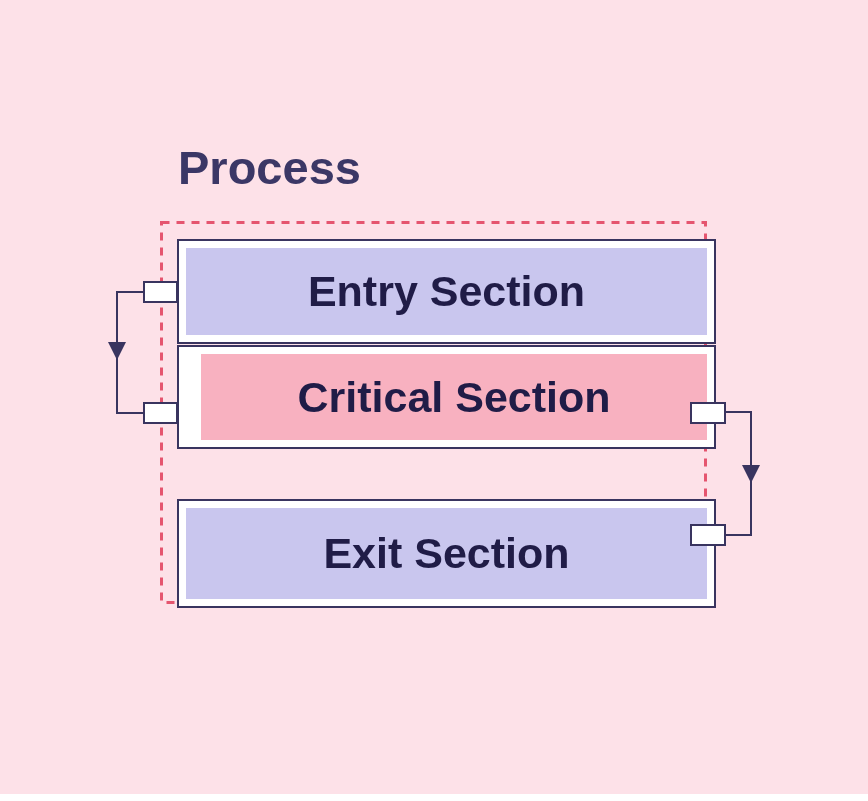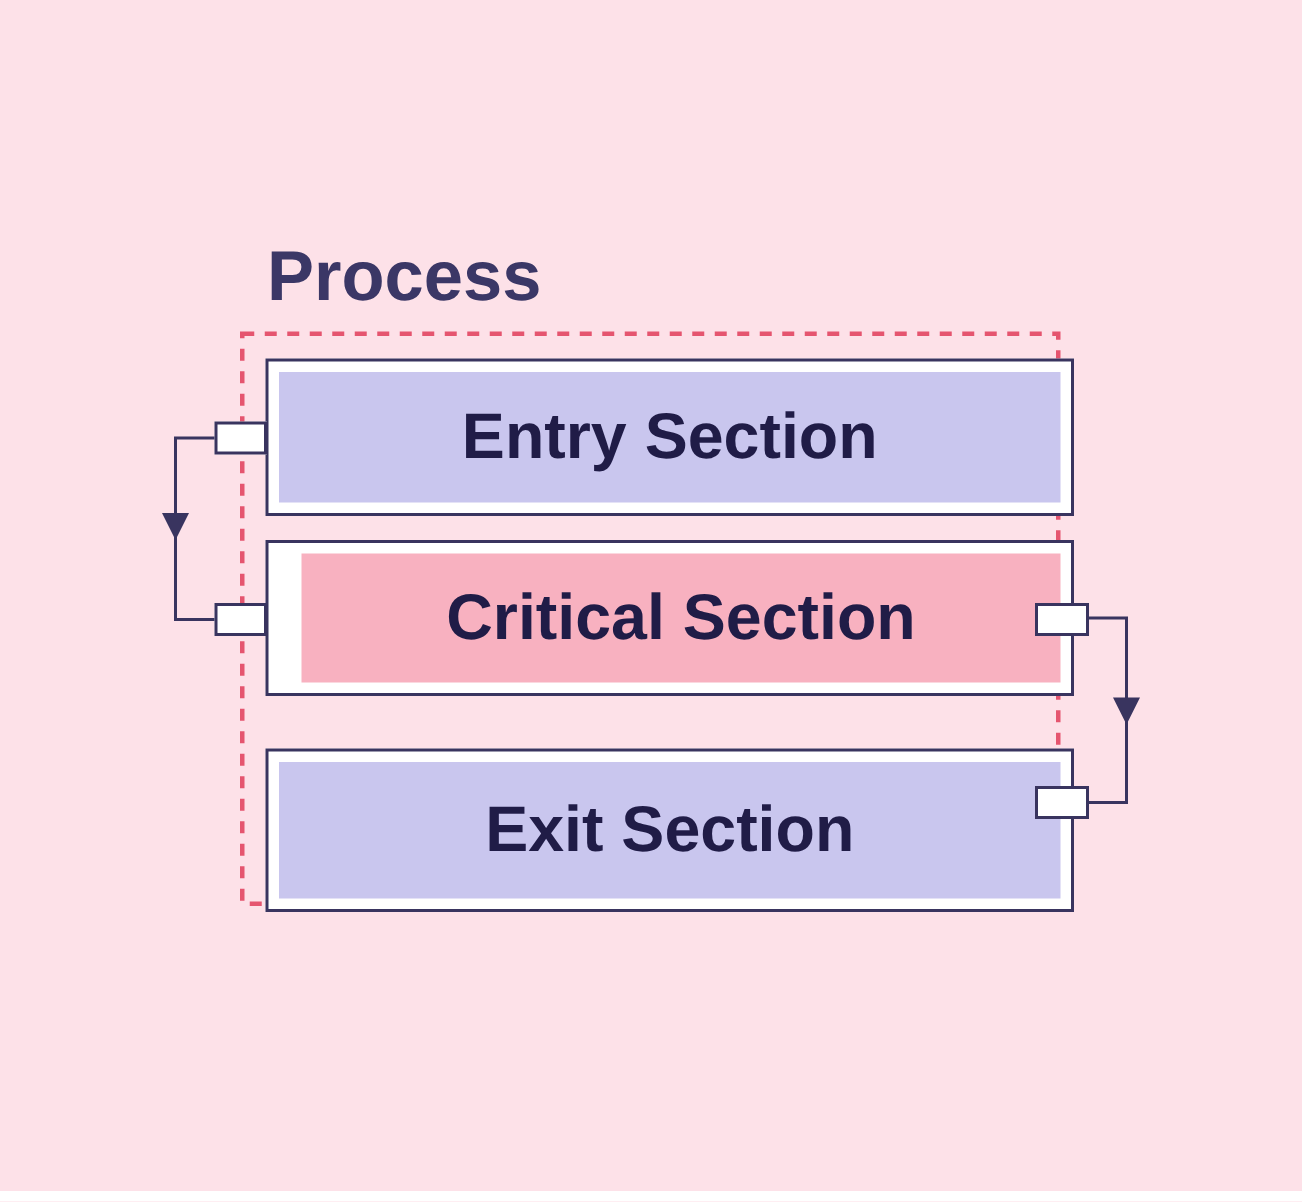--- a/index.html
+++ b/index.html
@@ -10,21 +10,21 @@
   .canvas {
     position: relative;
     width: 868px;
     height: 801px;
     background: #fde1e8;
     overflow: hidden;
   }
   .diagram-title {
     position: absolute;
     left: 178px;
-    top: 160px;
+    top: 144px;
     font-size: 47px;
     font-weight: 600;
     line-height: 1;
     color: #3b3766;
     letter-spacing: 0px;
     margin: 0;
   }
   .overlay-svg {
     position: absolute;
     left: 0;
@@ -51,21 +51,21 @@
     justify-content: center;
   }
   .section-label {
     font-size: 43px;
     font-weight: 600;
     color: #201c47;
     line-height: 1;
     white-space: nowrap;
   }
   .box-entry    { top: 239px; height: 105px; }
-  .box-critical { top: 360px; height: 104px; padding-left: 22px; }
+  .box-critical { top: 345px; height: 104px; padding-left: 22px; }
   .box-exit     { top: 499px; height: 109px; }
   .port {
     position: absolute;
     width: 35px;
     height: 22px;
     background: #ffffff;
     border: 2px solid #39345f;
     box-sizing: border-box;
     z-index: 3;
   }

